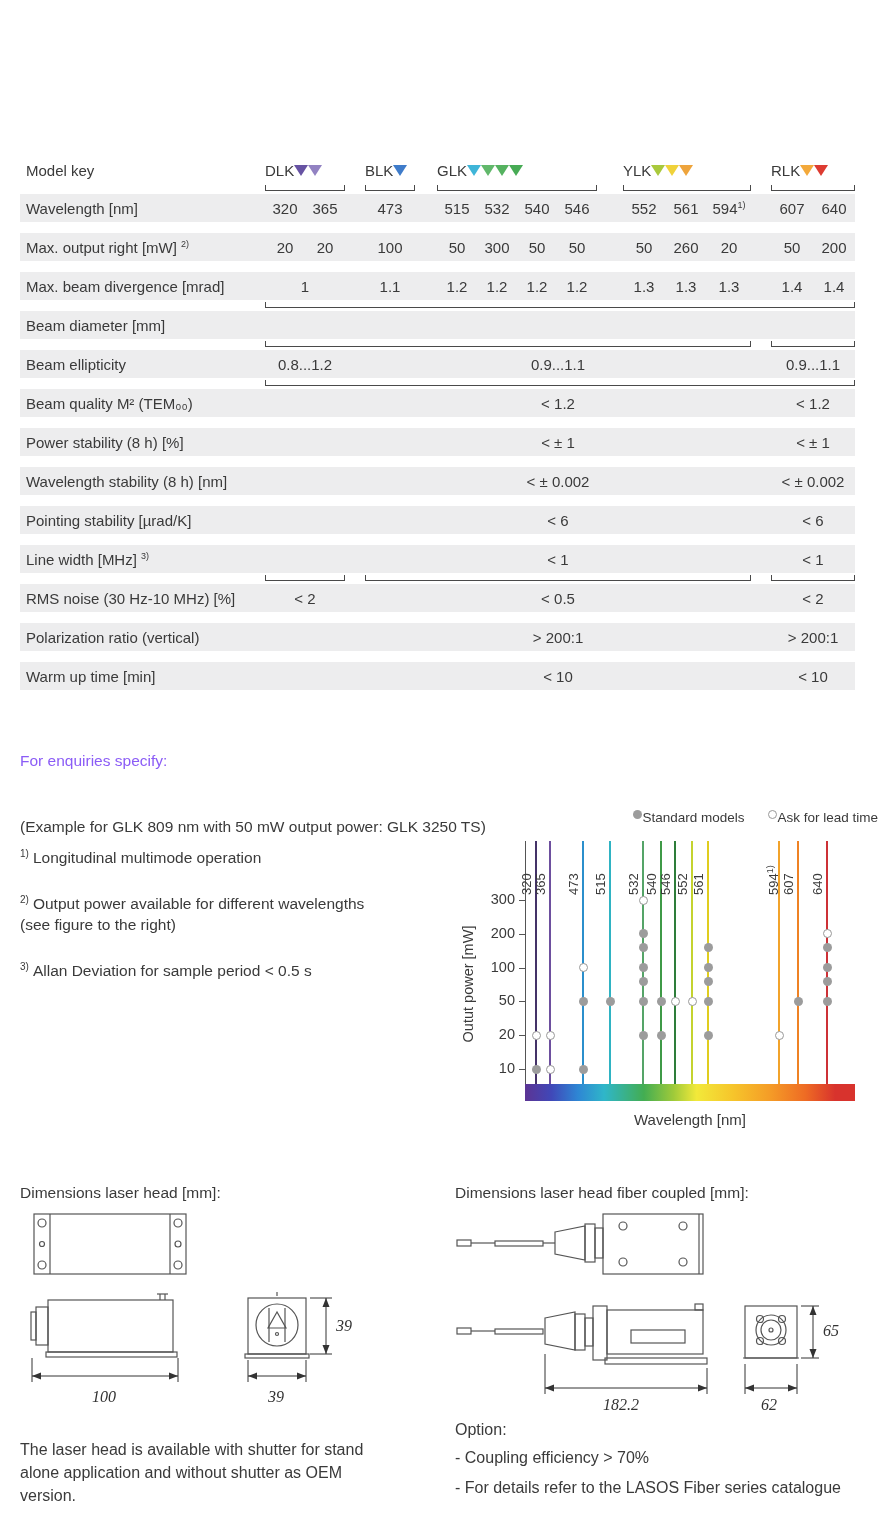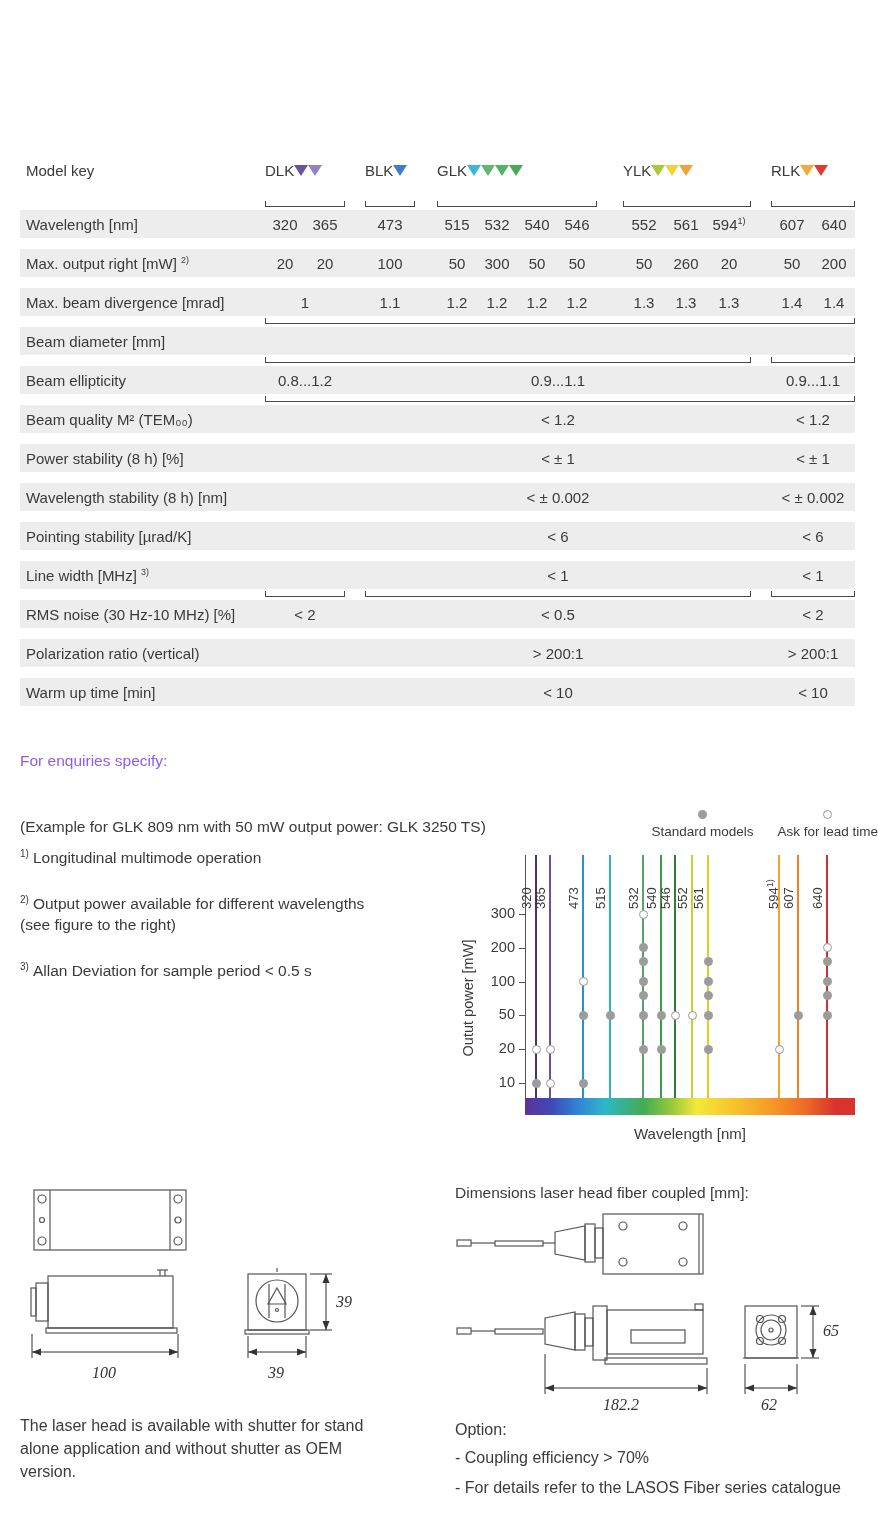--- a/index.html
+++ b/index.html
@@ -4,21 +4,21 @@
 <style>
   html,body{margin:0;padding:0;background:#fff;}
   .page{position:relative;width:878px;height:1532px;background:#fff;overflow:hidden;
         font-family:"Liberation Sans",sans-serif;color:#3a3a3a;}
   .title{position:absolute;top:28px;left:20px;font-size:24px;color:#ad3c36;font-weight:400;}
 
   
   #table-block{position:absolute;top:158px;left:20px;width:835px;
     --cols:245px 40px 40px 20px 50px 22px 40px 40px 40px 40px 26px 42px 42px 44px 20px 42px 42px;}
   .mrow,.trow,.brow{display:grid;grid-template-columns:var(--cols);}
-  .mrow{height:24px;align-items:center;margin-bottom:28px;font-size:15px;}
+  .mrow{height:24px;align-items:center;margin-bottom:12px;font-size:15px;}
   .trow{height:28px;align-items:center;background:#ededee;margin-bottom:11px;font-size:15px;}
   .brow{height:5px;margin-top:-9px;margin-bottom:4px;}
   .bk{border:1px solid #4a4a4a;border-top:none;height:5px;}
   .lbl{grid-column:1;padding-left:6px;white-space:nowrap;}
   .val{text-align:center;white-space:nowrap;}
   sup{font-size:9px;}
   .mkey{display:flex;align-items:center;white-space:nowrap;}
   .tri{display:inline-block;width:0;height:0;border-left:7px solid transparent;
        border-right:7px solid transparent;border-top:11px solid #888;margin-left:0px;margin-top:2px;}
 
@@ -27,21 +27,21 @@
   #enquiries .red{color:#8b5cf6;}
 
   
   #footnotes{position:absolute;top:843px;left:20px;width:430px;font-size:15.5px;}
   .fn{margin-bottom:21px;white-space:pre-line;line-height:21px;}
   .fn sup{font-size:10px;margin-right:4px;}
 
   
   #figure-block{position:absolute;top:800px;left:455px;width:423px;}
   .legend{display:flex;justify-content:flex-end;gap:24px;font-size:13.5px;margin-top:10px;align-items:center;}
-  .leg-item{display:flex;align-items:center;gap:5px;flex-direction:column;}
+  .leg-item{display:flex;}
   .ldot{display:inline-block;width:9px;height:9px;border-radius:50%;box-sizing:border-box;}
   .ldot.filled{background:#9c9c9c;}
   .ldot.open{background:#fff;border:1.5px solid #999;}
   #chart{position:relative;margin-top:10px;height:300px;}
   .vaxis{position:absolute;width:1px;background:#555;}
   .vline{position:absolute;width:2px;}
   .ytick{position:absolute;left:8px;width:52px;text-align:right;font-size:14.5px;color:#3a3a3a;}
   .ydash{position:absolute;left:64px;width:6px;height:1px;background:#555;}
   .wl-label{position:absolute;width:56px;height:14px;line-height:14px;font-size:13px;
             transform:rotate(-90deg);white-space:nowrap;color:#3a3a3a;}
@@ -323,20 +323,21 @@
         <div class="wl-label" style="left: 335px; top: 25px;"><span>640</span></div>
         <div class="dot filled" style="left: 367.5px; top: 161.9px;"></div>
         <div class="dot filled" style="left: 367.5px; top: 142.128px;"></div>
         <div class="dot filled" style="left: 367.5px; top: 128.1px;"></div>
         <div class="dot filled" style="left: 367.5px; top: 108.328px;"></div>
         <div class="dot open" style="left: 367.5px; top: 94.3px;"></div>
       </div>
   </div>
 
   <div id="dim-left" class="dim-block">
+    <div class="dim-heading">Dimensions laser head [mm]:</div>
     <svg width="400" height="208" viewBox="0 0 400 208">
 
       <g class="drawing">
         <rect x="14" y="6" width="152" height="60"></rect>
         <line x1="30" y1="6" x2="30" y2="66"></line>
           <line x1="150" y1="6" x2="150" y2="66"></line>
         <circle cx="22" cy="15" r="4"></circle>
           <circle cx="22" cy="36" r="2.5"></circle>
           <circle cx="22" cy="57" r="4"></circle>
         <circle cx="158" cy="15" r="4"></circle>

